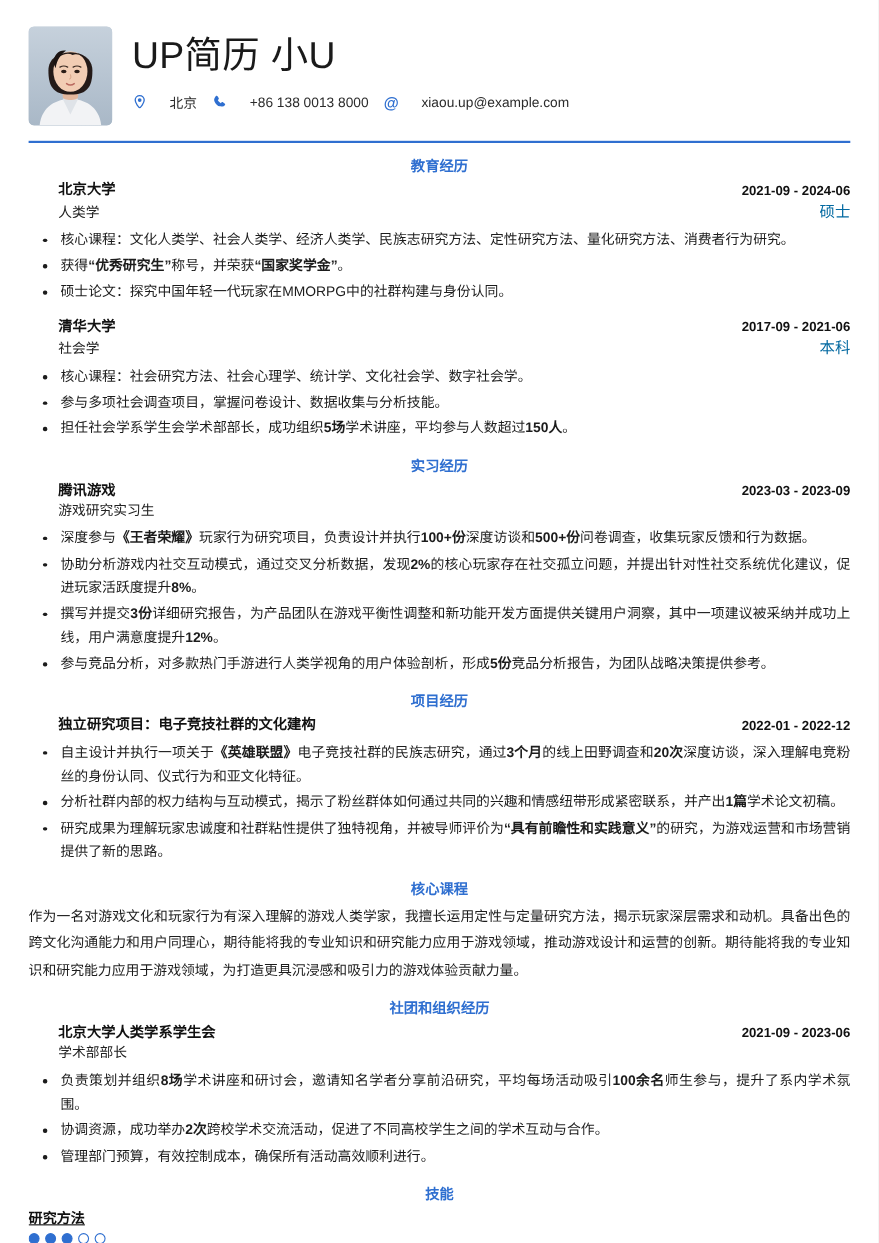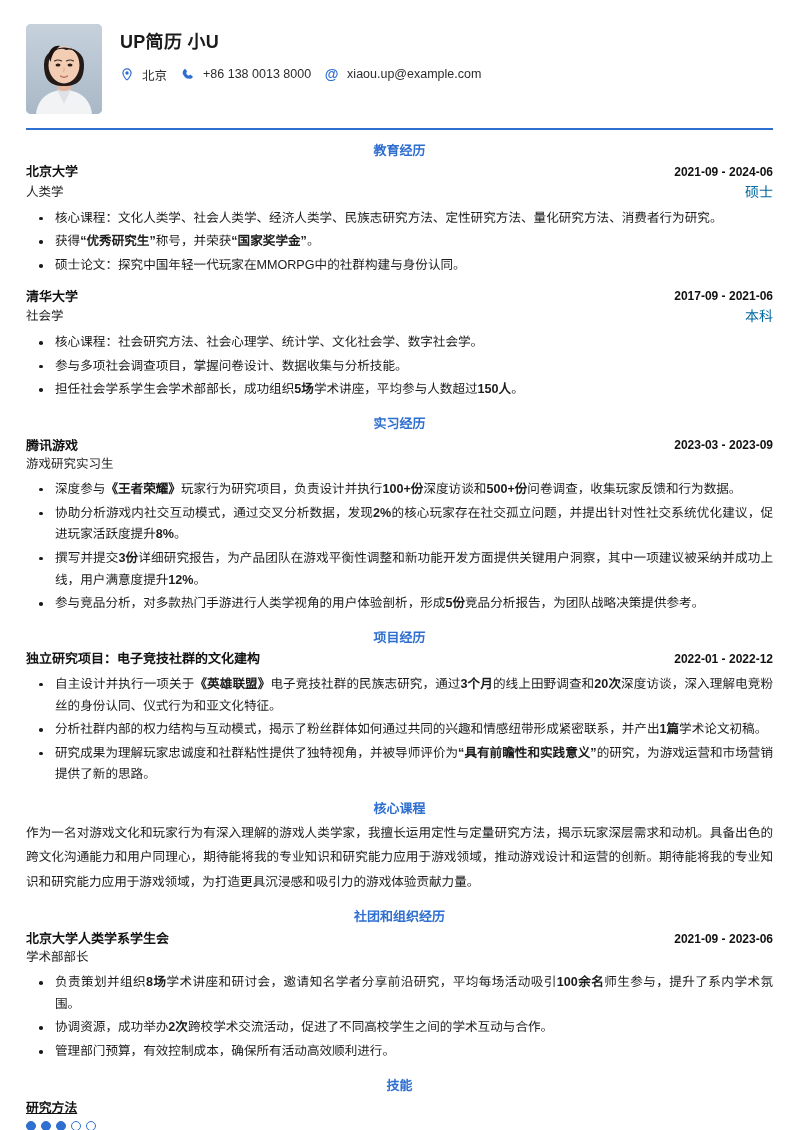--- a/index.html
+++ b/index.html
@@ -38,39 +38,39 @@
     background: linear-gradient(170deg, #c2cdd8 0%, #b4c1ce 45%, #aebcca 100%);
   }
   .photo svg { display: block; width: 100%; height: 100%; }
 
   .header-text {
     padding-top: 8px;
     flex: 1 1 auto;
     min-width: 0;
   }
   .name {
-    font-size: 18px;
-    font-weight: 700;
+    font-size: 34px;
+    font-weight: 400;
     color: #1a1a1a;
     letter-spacing: .3px;
     line-height: 1.15;
     margin-bottom: 12px;
   }
   .contacts {
     display: flex;
     align-items: center;
     flex-wrap: wrap;
     gap: 0 14px;
     font-size: 12.5px;
     color: #2b2b2b;
   }
   .contact {
     display: inline-flex;
     align-items: center;
-    gap: 9px;
+    gap: 21px;
     white-space: nowrap;
   }
   .contact .ci {
     display: inline-flex;
     align-items: center;
     justify-content: center;
     width: 13px;
     height: 13px;
     color: #2f6fd0;
     flex: 0 0 auto;
@@ -98,23 +98,24 @@
     margin-bottom: 3px;
     line-height: 1.35;
     text-align: center;
   }
   .entry { margin-bottom: 10px; }
   .entry:last-child { margin-bottom: 0; }
 
   .entry-row {
     display: flex;
     justify-content: space-between;
-    align-items: center;
+    align-items: flex-end;
     gap: 20px;
     line-height: 1.5;
+    margin-left: 27px;
   }
   .org {
     font-size: 13px;
     font-weight: 700;
     color: #111;
   }
   .date {
     font-size: 12px;
     font-weight: 700;
     color: #111;

